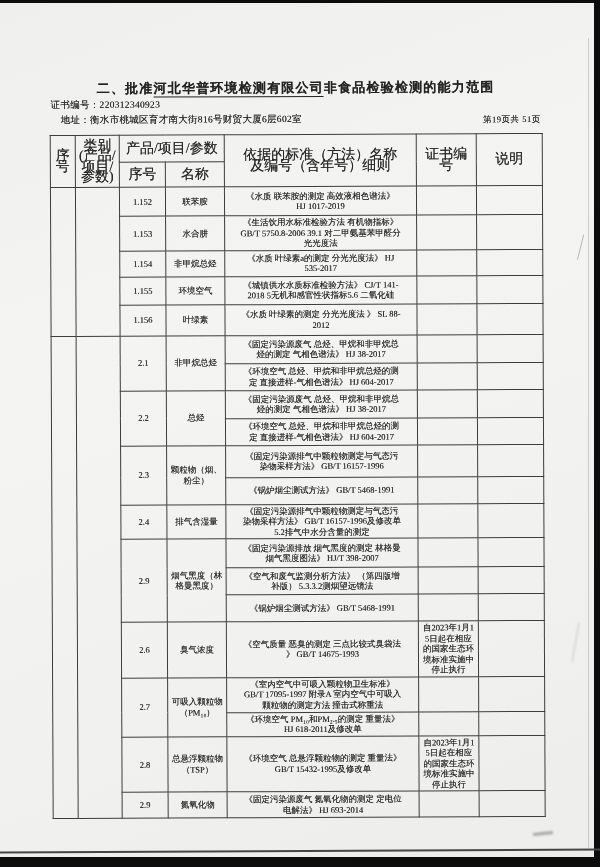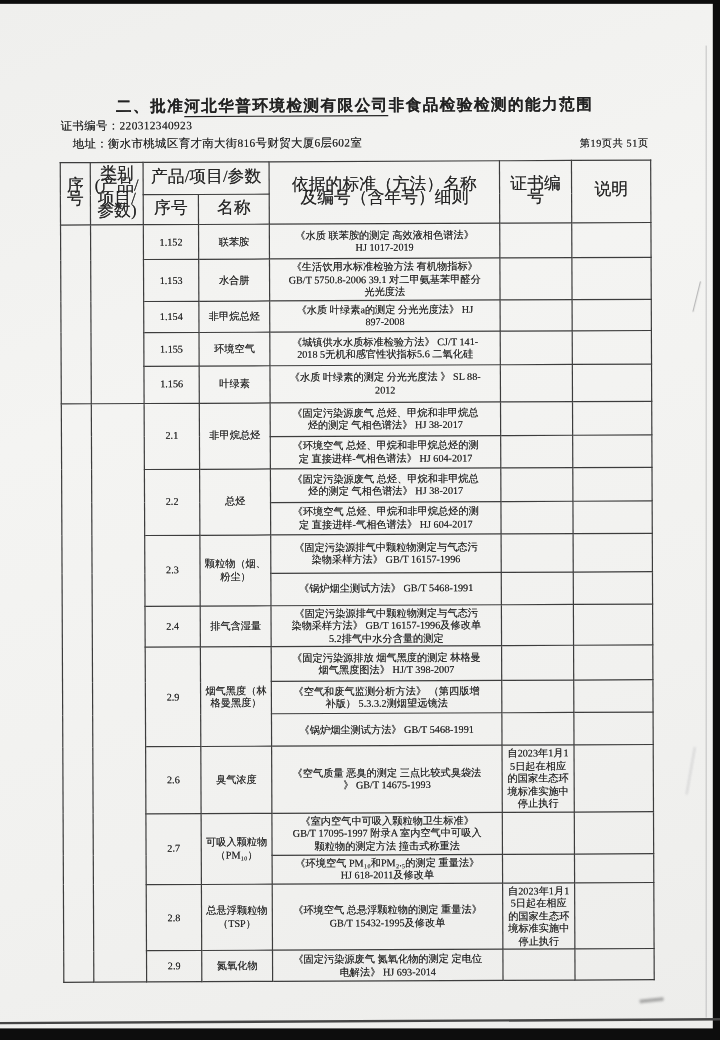--- a/index.html
+++ b/index.html
@@ -110,21 +110,21 @@
         <td class="c-std-cell">《生活饮用水标准检验方法 有机物指标》
 GB/T 5750.8-2006 39.1 对二甲氨基苯甲醛分
 光光度法</td>
         <td></td>
         <td></td>
       </tr>
       <tr style="height:26px">
         <td>1.154</td>
         <td>非甲烷总烃</td>
         <td class="c-std-cell">《水质 叶绿素a的测定 分光光度法》 HJ
-897-2008</td>
+535-2017</td>
         <td></td>
         <td></td>
       </tr>
       <tr style="height:28px">
         <td>1.155</td>
         <td>环境空气</td>
         <td class="c-std-cell">《城镇供水水质标准检验方法》 CJ/T 141-
 2018 5无机和感官性状指标5.6 二氧化硅</td>
         <td></td>
         <td></td>

